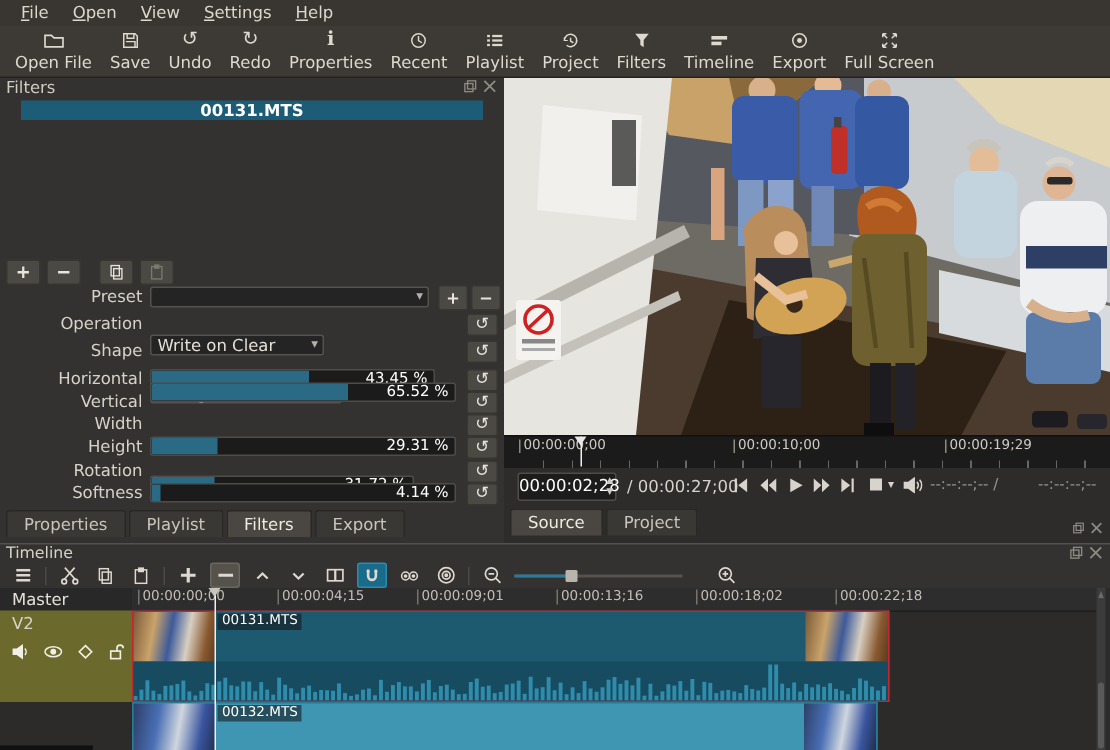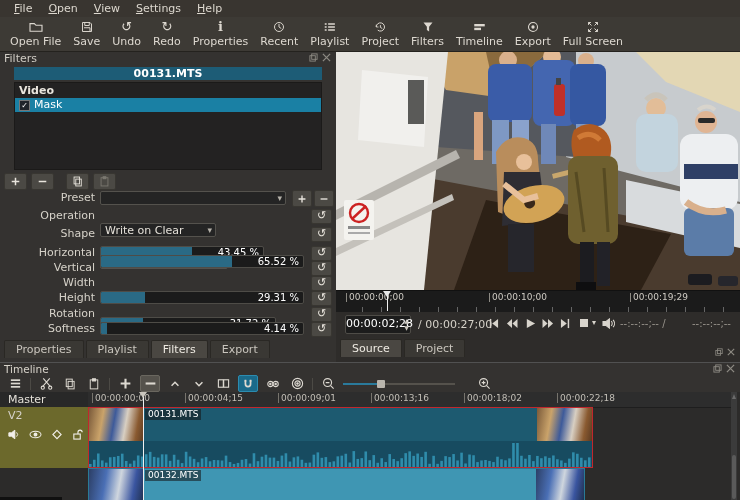--- a/index.html
+++ b/index.html
@@ -170,27 +170,20 @@
           <rect x="3" y="1" width="6" height="6"></rect>
           <rect x="1" y="3" width="6" height="6"></rect>
         </svg>
       <svg width="9" height="9" viewBox="0 0 10 10" stroke="currentColor" stroke-width="1.4">
           <path d="M1 1l8 8M9 1L1 9"></path>
         </svg>
     </div>
 
     <div class="ab clipbar">00131.MTS</div>
 
-    <div class="ab filter-list">
-      <div class="row-group">Video</div>
-      <div class="row-filter">
-        <span class="chk">✓</span>
-        <span>Mask</span>
-      </div>
-    </div>
 
     <div class="ab" style="left:4px;top:121px;display:flex">
       <span class="sq-btn">
         <svg class="ic" width="11" height="11" viewBox="0 0 16 16" stroke="currentColor" stroke-width="2.2">
             <path d="M8 2.5v11M2.5 8h11"></path>
           </svg>
         </span>
       <span class="sq-btn">
         <svg class="ic" width="11" height="11" viewBox="0 0 16 16" stroke="currentColor" stroke-width="2.2">
             <path d="M2.5 8h11"></path>
@@ -233,21 +226,21 @@
     <span class="ab reset-btn" style="left:311px;top:157px">↺</span>
 
     <div class="ab frm-label" style="left:0;top:174px">Shape</div>
     <div class="ab combo" style="left:100px;top:175px;width:128px">
       <span>Triangle</span>
       <span class="car">▾</span>
     </div>
     <span class="ab reset-btn" style="left:311px;top:175px">↺</span>
 
     <div class="ab frm-label" style="left:0;top:193px">Horizontal</div>
-    <div class="slider" style="left:100px;top:194px;width:164px">
+    <div class="slider" style="left:100px;top:194px;width:190px">
       <div class="fill" style="width: 56%;"></div>
       <span class="val">43.45 %</span>
     </div>
     <span class="ab reset-btn" style="left:311px;top:194px">↺</span>
 
     <div class="ab frm-label" style="left:0;top:208px">Vertical</div>
     <div class="slider" style="left:100px;top:203px;width:204px">
       <div class="fill" style="width: 65%;"></div>
       <span class="val">65.52 %</span>
     </div>

